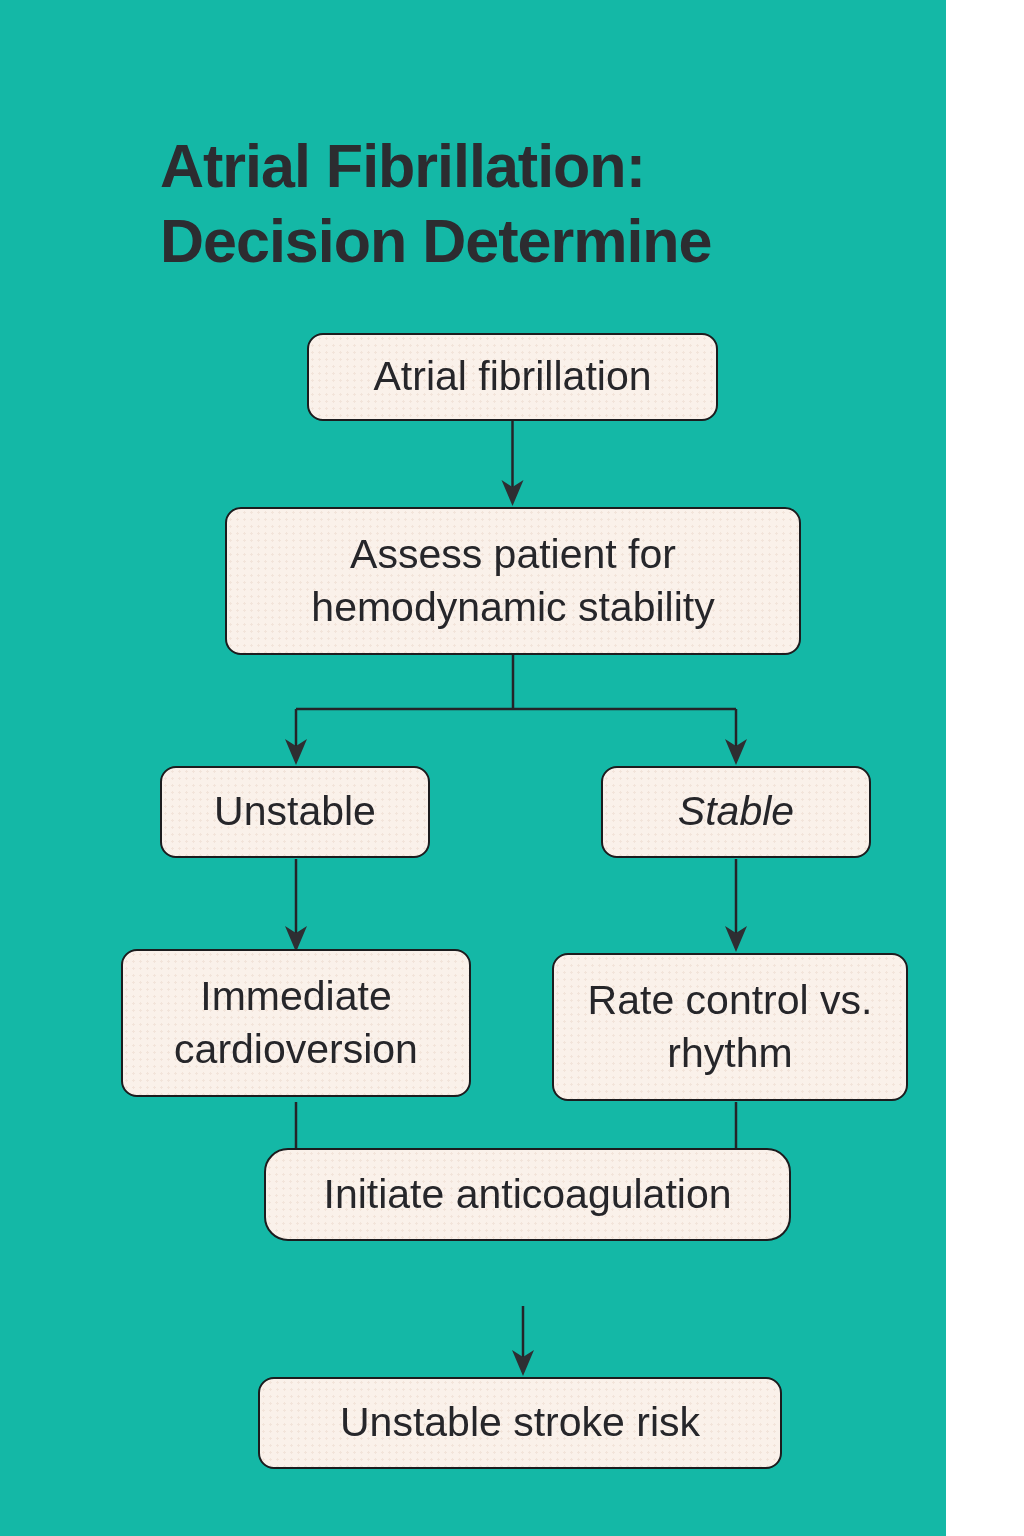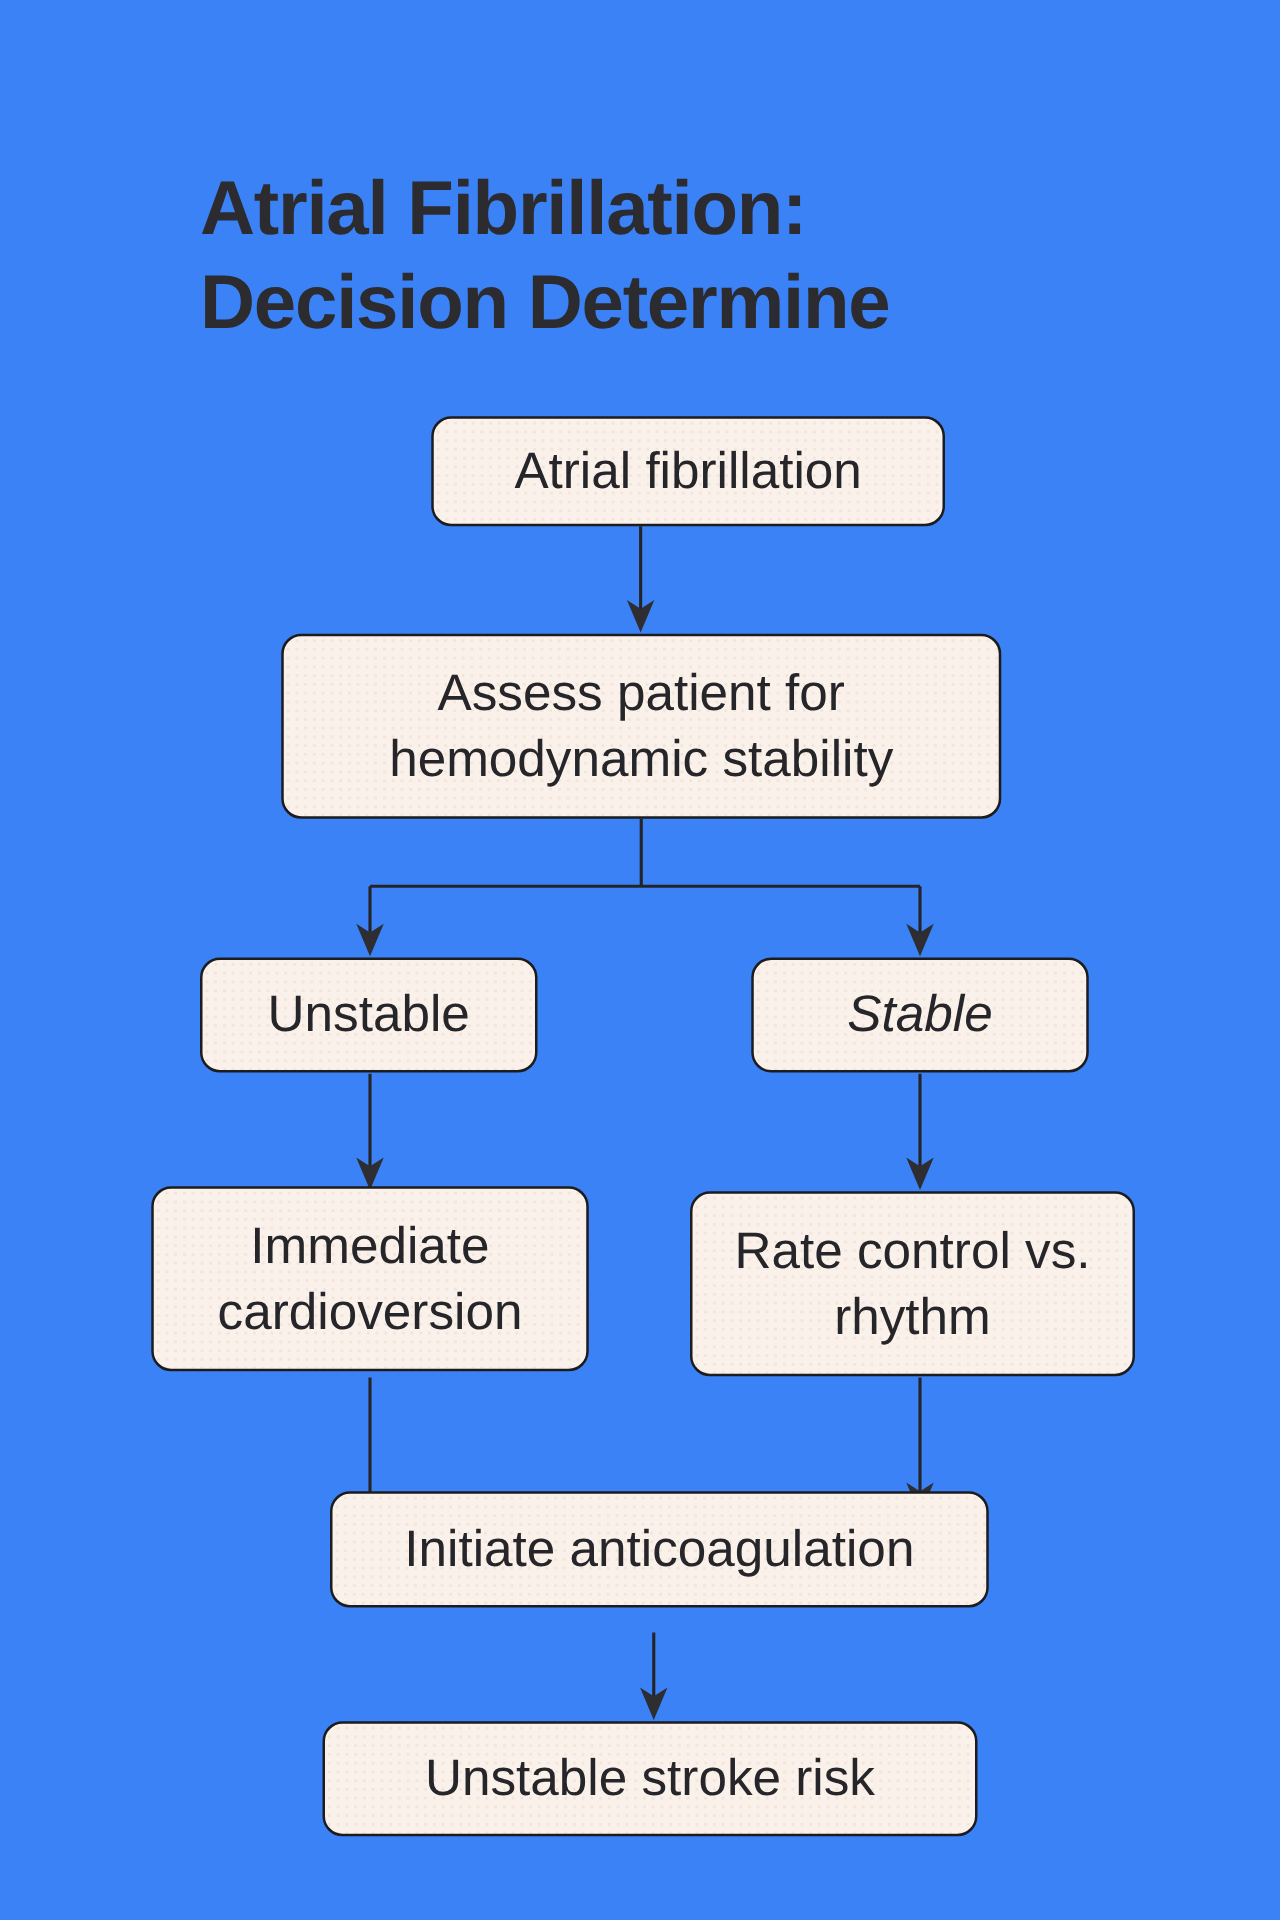--- a/index.html
+++ b/index.html
@@ -3,23 +3,23 @@
 <meta charset="utf-8">
 <style>
   html, body {
     margin: 0;
     padding: 0;
     background: #ffffff;
     font-family: "Liberation Sans", sans-serif;
   }
   #canvas {
     position: relative;
-    width: 1024px;
+    width: 946px;
     height: 1536px;
-    background: #3b82f6;
+    background: #14b8a6;
     overflow: hidden;
   }
   .page-title {
     position: absolute;
     left: 160px;
     top: 88px;
     width: 700px;
     font-size: 61px;
     font-weight: 700;
     line-height: 1.23;
@@ -53,27 +53,27 @@
     border-radius: 16px;
     display: flex;
     align-items: center;
     justify-content: center;
     text-align: center;
     font-size: 41px;
     line-height: 1.3;
     color: #26262a;
     padding: 0 12px;
   }
-  .node-atrial-fibrillation      { left: 307px; top: 333px; width: 411px; height: 88px; margin-left: 38px; }
+  .node-atrial-fibrillation      { left: 307px; top: 333px; width: 411px; height: 88px; }
   .node-assess-stability         { left: 225px; top: 507px; width: 576px; height: 148px; }
   .node-unstable                 { left: 160px; top: 766px; width: 270px; height: 92px; }
   .node-stable                   { left: 601px; top: 766px; width: 270px; height: 92px; font-style: italic; }
   .node-immediate-cardioversion  { left: 121px; top: 949px; width: 350px; height: 148px; }
   .node-rate-vs-rhythm           { left: 552px; top: 953px; width: 356px; height: 148px; }
-  .node-initiate-anticoagulation { left: 264px; top: 1193px; width: 527px; height: 93px; }
+  .node-initiate-anticoagulation { left: 264px; top: 1148px; width: 527px; height: 93px; border-radius: 24px; }
   .node-determine-stroke-risk    { left: 258px; top: 1377px; width: 524px; height: 92px; }
 </style>
 </head>
 <body>
 
 <div id="canvas">
 
   <h1 class="page-title">
     <div>Atrial Fibrillation:</div>
     <div>Decision Determine</div>

